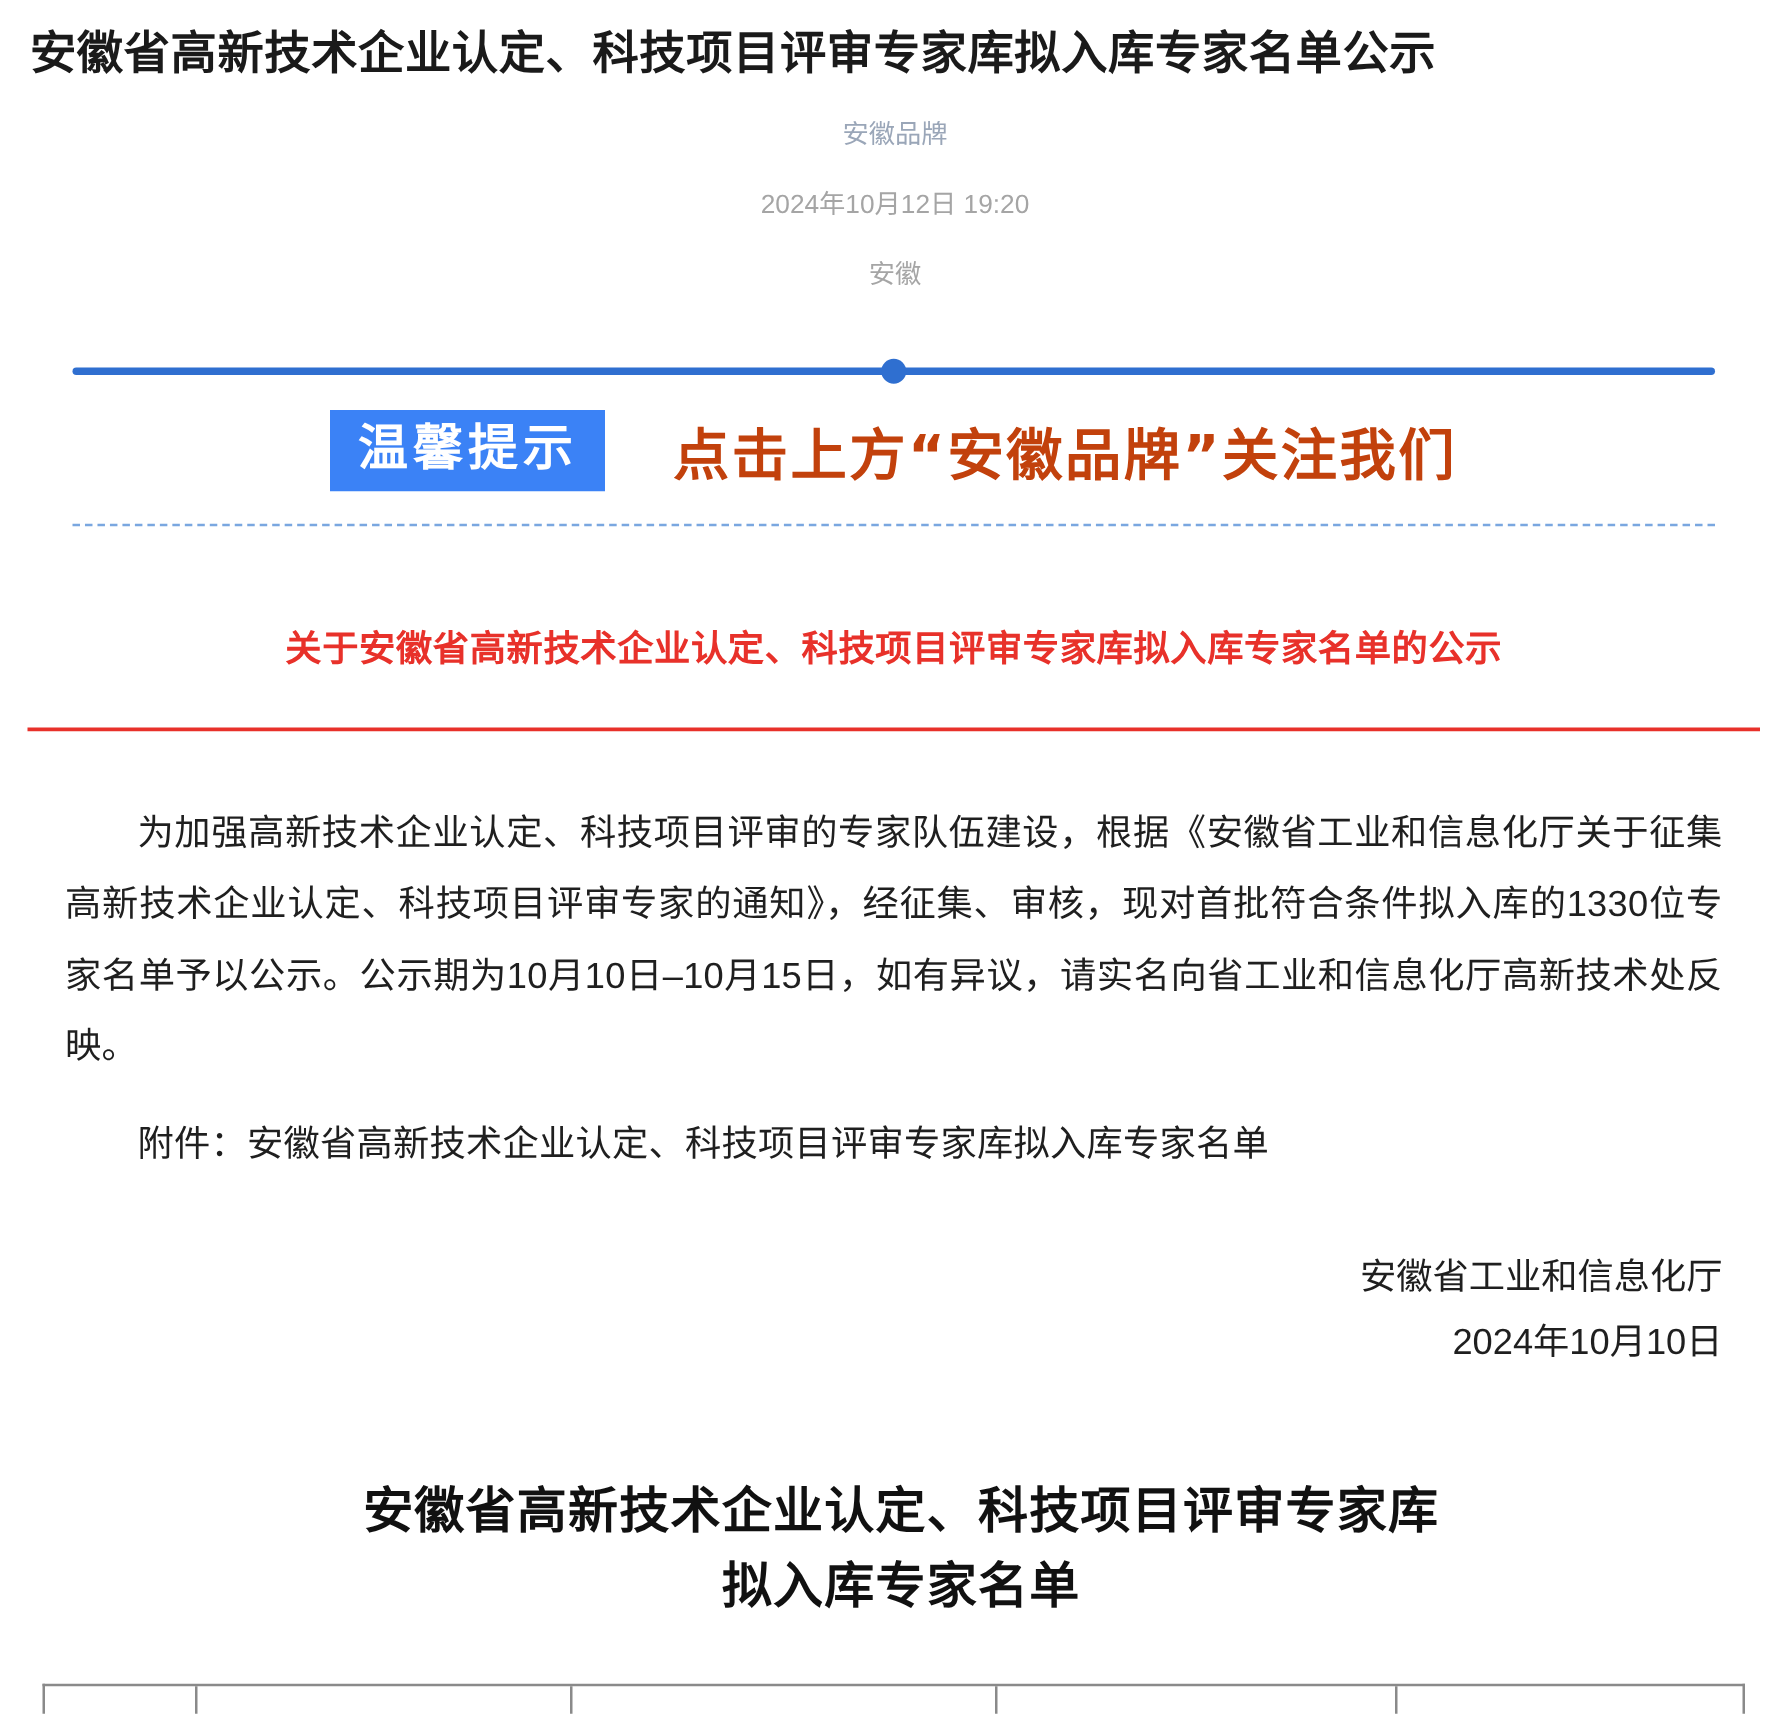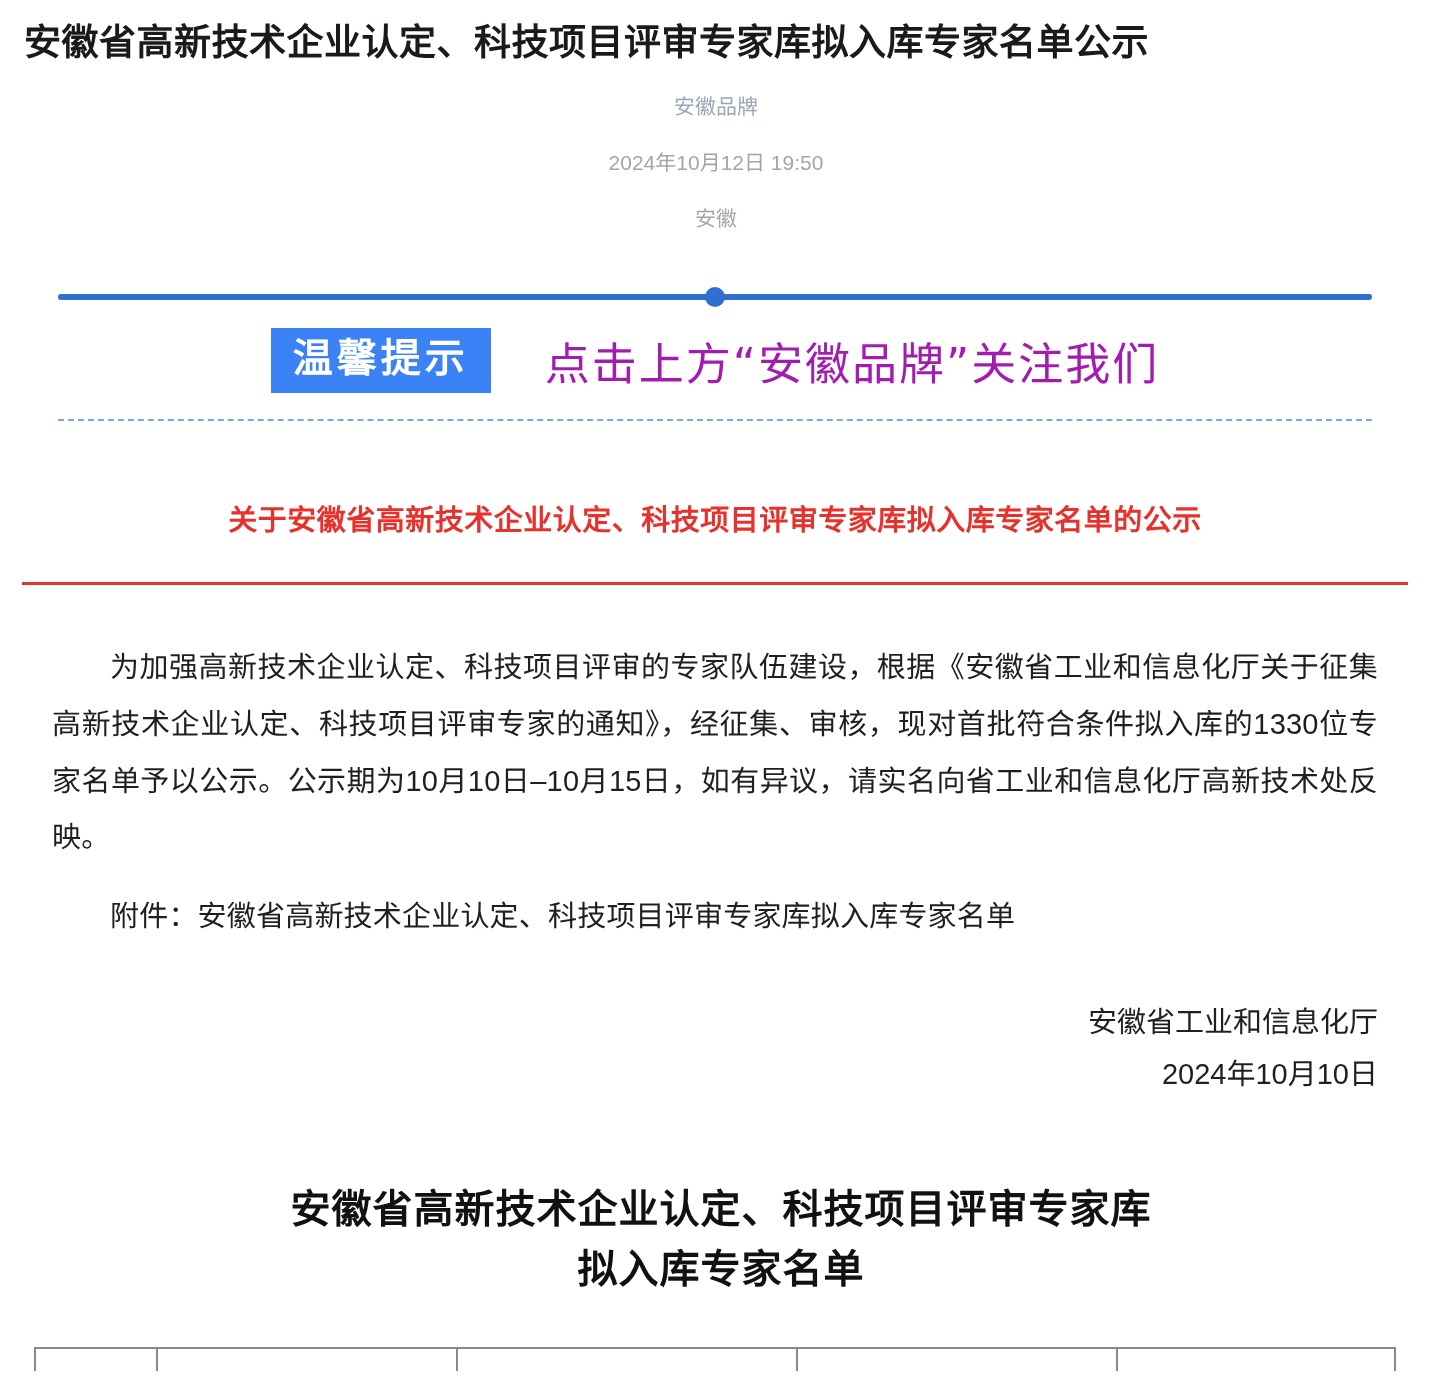--- a/index.html
+++ b/index.html
@@ -81,23 +81,23 @@
     background: #3b82f6;
     color: #ffffff;
     font-size: 40px;
     font-weight: bold;
     letter-spacing: 4px;
     padding: 9px 22px 12px 22px;
     line-height: 1.1;
     font-family: Liberation Serif, serif;
   }
   .tip-text {
-    color: #a21caf;
+    color: #c2410c;
     font-size: 45px;
-    font-weight: normal;
+    font-weight: bold;
     letter-spacing: 2px;
     font-family: "DejaVu Sans", "Liberation Sans", sans-serif;
     white-space: nowrap;
     margin-left: 24px;
   }
   .banner-bottom-line {
     border-top: 2px dashed #7aa7e0;
     margin-top: 2px;
   }
 
@@ -168,21 +168,21 @@
 </style>
 </head>
 <body>
 
 <div class="page">
 
   <h1 class="article-title">安徽省高新技术企业认定、科技项目评审专家库拟入库专家名单公示</h1>
 
   <div class="meta-row">
     <span class="meta-account">安徽品牌</span>
-    <span class="meta-date">2024年10月12日 19:50</span>
+    <span class="meta-date">2024年10月12日 19:20</span>
     <span class="meta-loc">安徽</span>
   </div>
 
   <div class="banner">
     <div class="banner-top-line">
       <span class="banner-dot"></span>
     </div>
     <div class="banner-inner">
       <span class="tip-badge">温馨提示</span>
       <span class="tip-text">点击上方“安徽品牌”关注我们</span>

